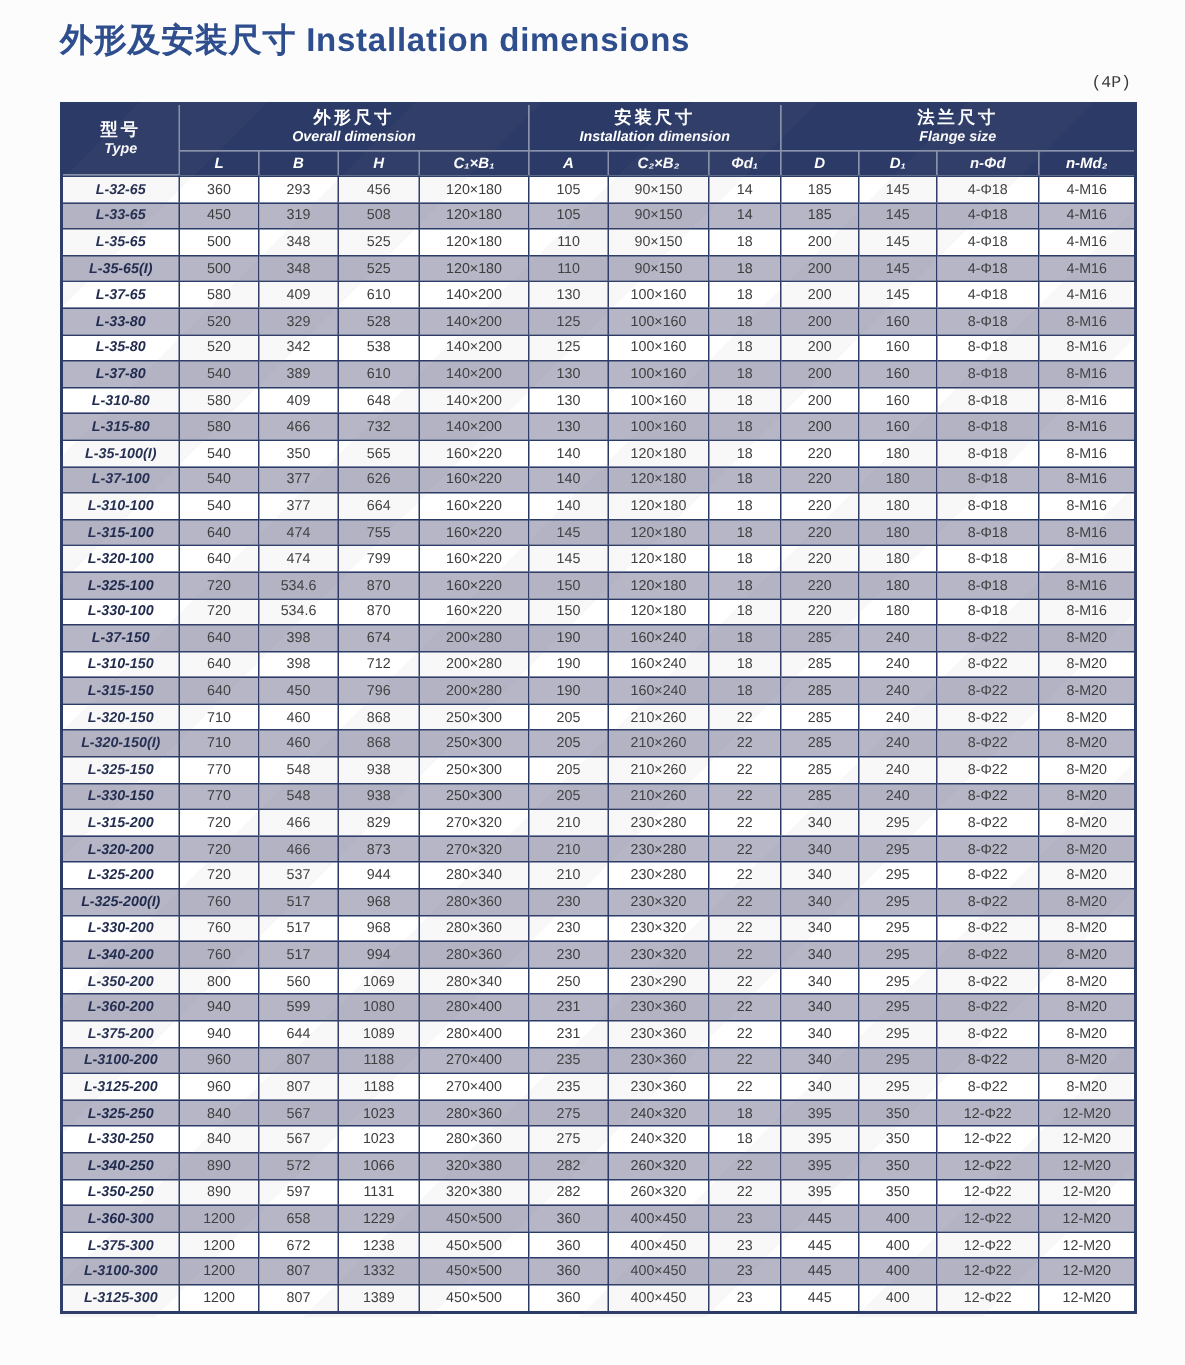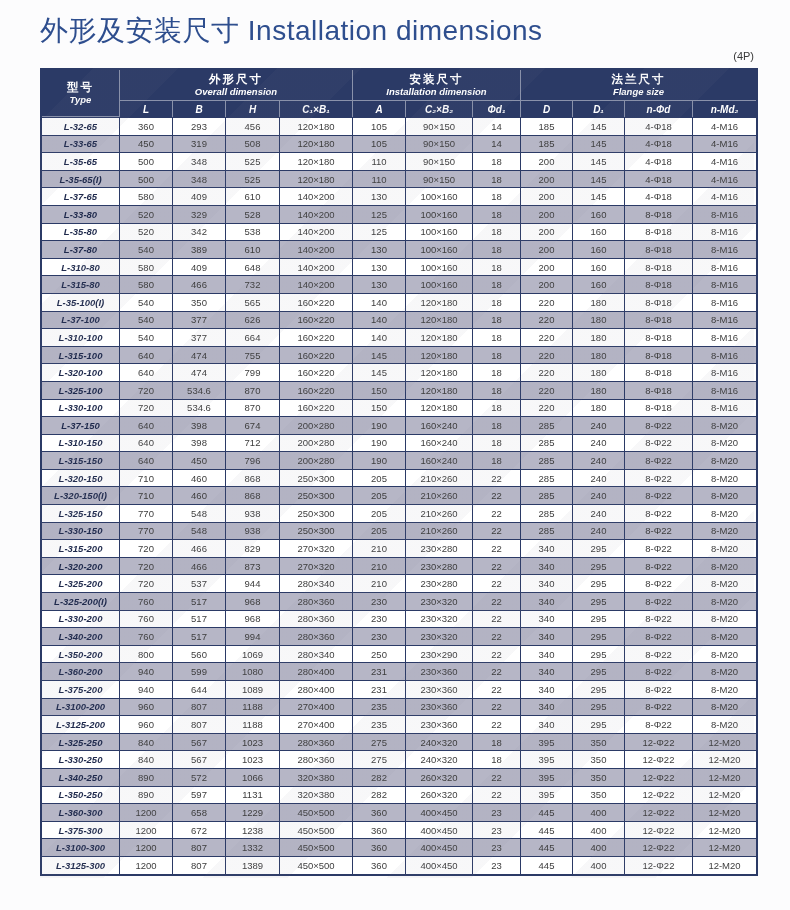--- a/index.html
+++ b/index.html
@@ -6,33 +6,34 @@
   html, body { width: 790px; height: 910px; }
   body {
     position: relative;
     background: #fcfcfd;
     font-family: "Liberation Sans", "DejaVu Sans", sans-serif;
     overflow: hidden;
   }
   .page-title {
     position: absolute;
     left: 40px; top: 12px;
-    font-size: 28px;
-    font-weight: normal;
+    font-size: 22px;
+    font-weight: bold;
     color: #2e4e8e;
     letter-spacing: .5px;
     white-space: nowrap;
   }
   .corner-note {
     position: absolute;
     left: 40px; top: 50px;
     width: 714px;
     text-align: right;
     font-size: 11px;
     color: #3a3a3a;
+    font-family: Liberation Mono, monospace;
   }
   .table-wrap {
     position: absolute;
     left: 40px; top: 68px;
   }
   table {
     border-collapse: separate;
     border-spacing: 0;
     border: 2px solid #2b3a66;
     table-layout: fixed;

